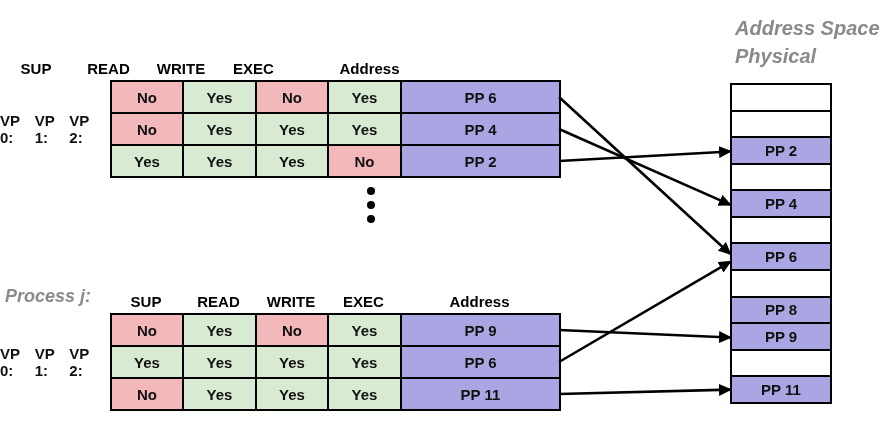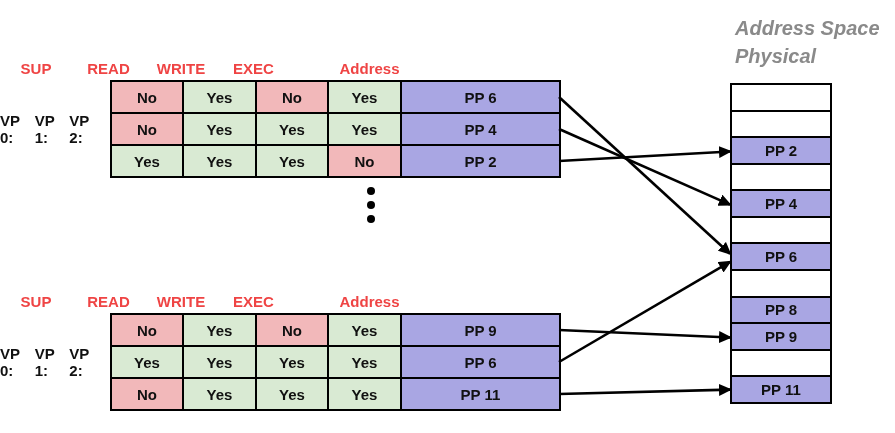--- a/index.html
+++ b/index.html
@@ -4,21 +4,21 @@
 <style>
   html,body{margin:0;padding:0;background:#fff;}
   .canvas{
     position:relative;width:895px;height:433px;background:#fff;
     font-family:"Liberation Sans",sans-serif;overflow:hidden;
     --no:#F2B8BA; --yes:#D9EAD3; --purple:#A9A6E3; --gray:#8A8A8A;
   }
   .hdr-row{position:absolute;left:0;display:flex;align-items:center;height:27px;}
   .plabel{width:110px;padding-left:5px;box-sizing:border-box;font-style:italic;
           font-weight:700;font-size:18px;color:var(--gray);white-space:nowrap;}
-  .hdr{font-weight:700;font-size:15px;color:#ef4444;text-align:center;margin-top:9px;}
+  .hdr{font-weight:700;font-size:15px;color:#000000;text-align:center;margin-top:9px;}
   .c-sup{width:72px}.c-read{width:73px}.c-write{width:72px}.c-exec{width:73px}.c-addr{width:159px}
   .vp-col{position:absolute;left:0;width:104px;height:98px;display:flex;}
   .vp{flex:1;display:flex;align-items:center;justify-content:flex-end;
       font-weight:700;font-size:15px;color:#111;}
   table.ptable{position:absolute;border-collapse:collapse;table-layout:fixed;}
   table.ptable td{border:2px solid #000;height:30px;text-align:center;
       font-weight:700;font-size:15px;color:#111;padding:0;overflow:hidden;margin-left:32px;}
   td.no{background:var(--no);} td.yes{background:var(--yes);} td.addr{background:var(--purple);}
   .dots{position:absolute;display:flex;flex-direction:column;gap:6px;}
   .dot{width:8px;height:8px;border-radius:50%;background:#000;}
@@ -84,20 +84,21 @@
   </tbody>
     </table>
 
   <div class="dots" style="left:367px;top:187px">
     <span class="dot"></span>
     <span class="dot"></span>
     <span class="dot"></span>
   </div>
 
   <div class="hdr-row" style="top:283px">
+    <div class="plabel">Process j:</div>
     <div class="hdr c-sup">SUP</div>
     <div class="hdr c-read">READ</div>
     <div class="hdr c-write">WRITE</div>
     <div class="hdr c-exec">EXEC</div>
     <div class="hdr c-addr">Address</div>
   </div>
 
   <div class="vp-col" style="top:313px">
     <div class="vp">VP 0:</div>
     <div class="vp">VP 1:</div>

